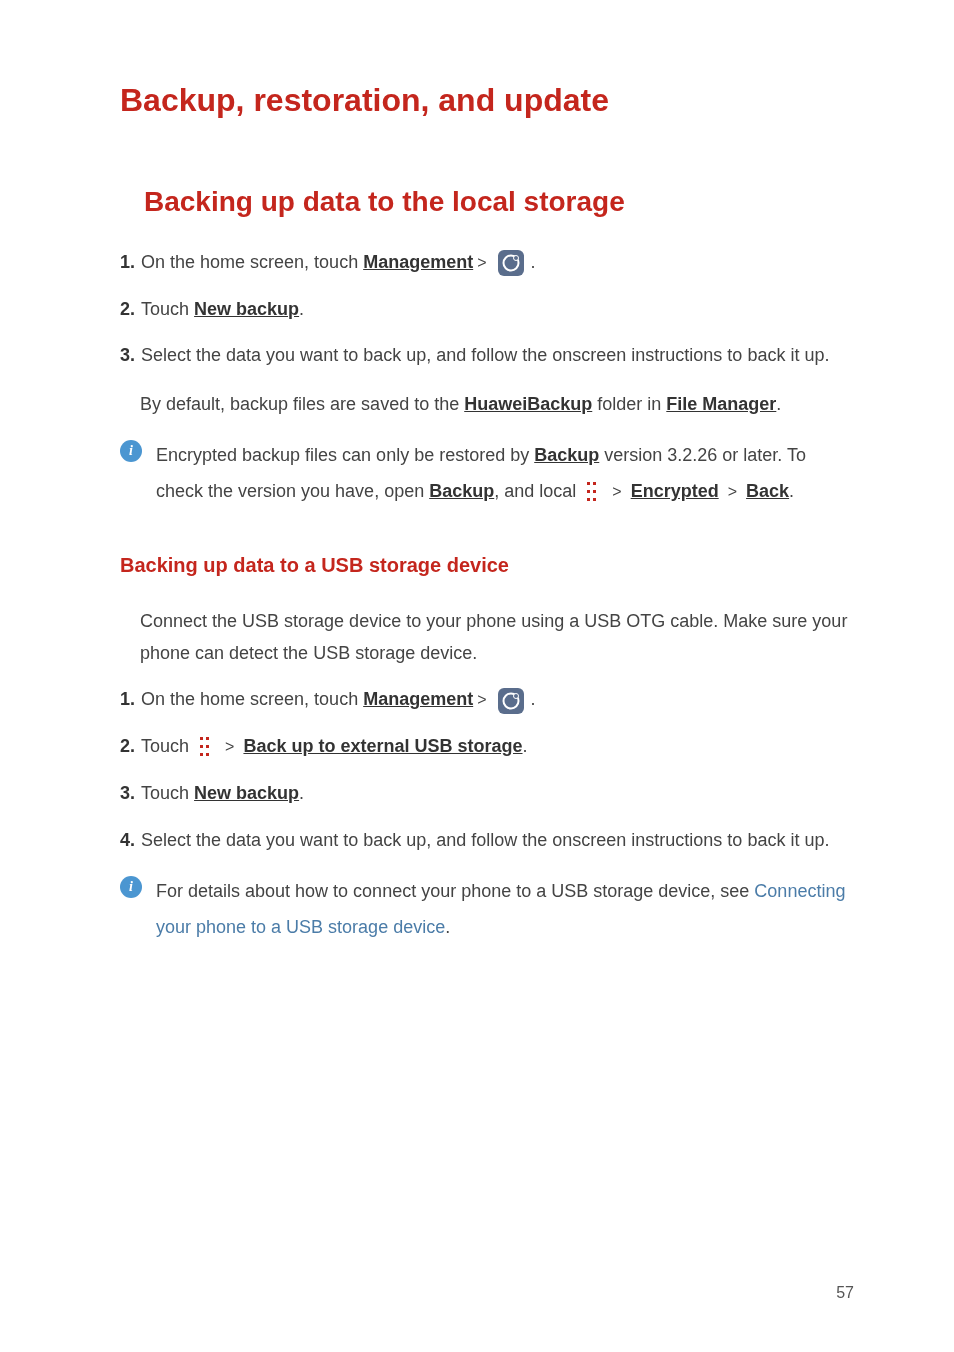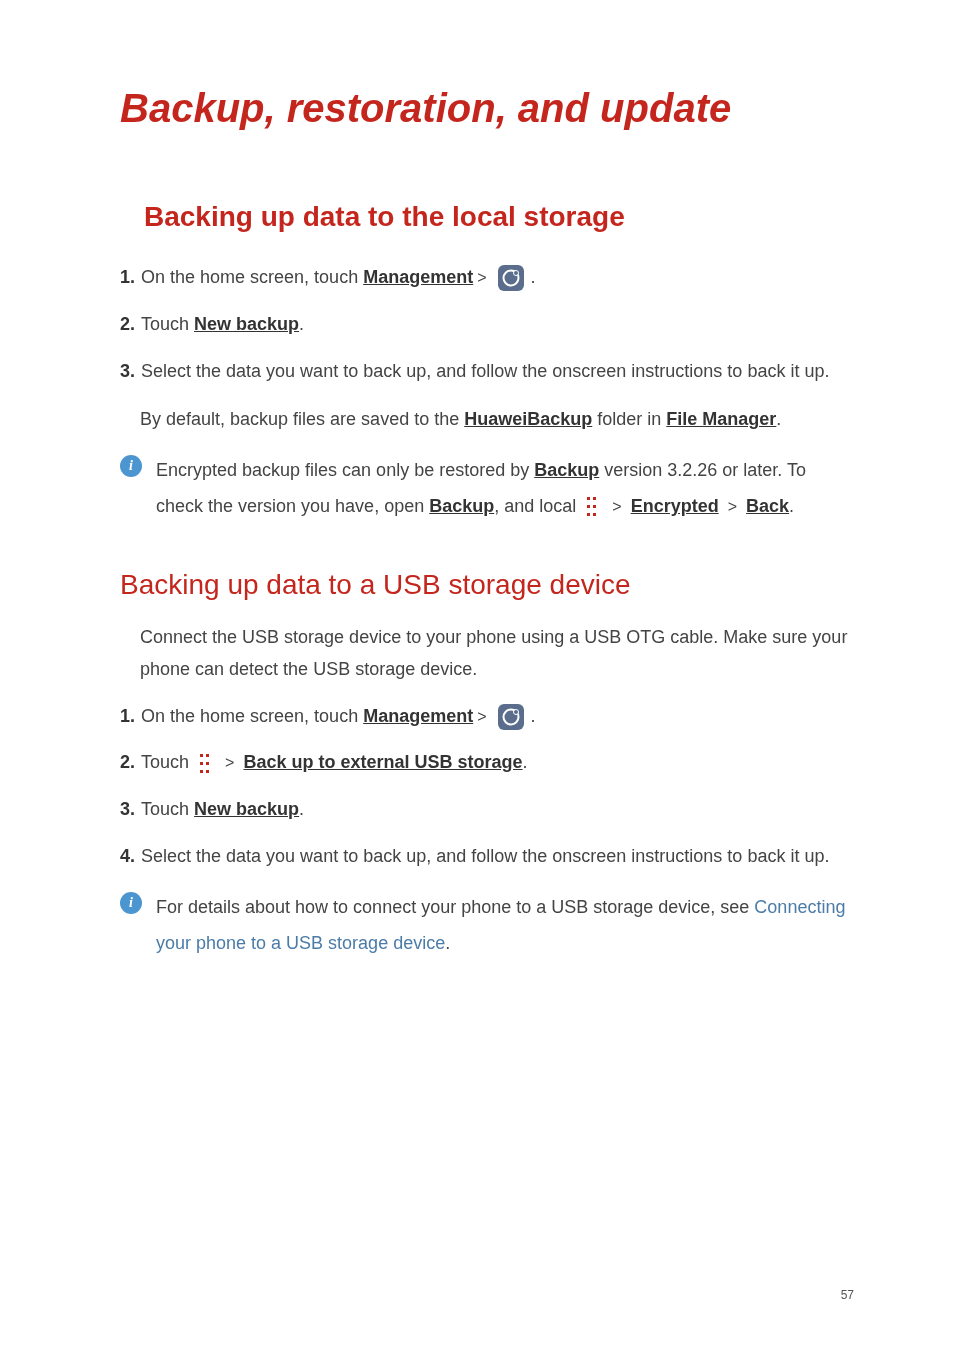--- a/index.html
+++ b/index.html
@@ -11,39 +11,38 @@
       width: 954px;
       height: 1352px;
       background: #ffffff;
       font-family: "Segoe UI", Arial, sans-serif;
       padding: 70px 100px 40px 120px;
       color: #444444;
       position: relative;
     }
     .main-title {
       color: #c4261d;
-      font-size: 40px;
+      font-size: 32px;
       font-weight: bold;
       line-height: 1.9;
       margin-bottom: 55px;
-      font-style: italic;
     }
     .section-title {
       color: #c4261d;
       font-size: 28px;
       font-weight: bold;
       margin-bottom: 30px;
       margin-left: 24px;
     }
     .section-title-2 {
       color: #c4261d;
-      font-size: 28px;
-      font-weight: normal;
+      font-size: 20px;
+      font-weight: bold;
       margin-top: 45px;
-      margin-bottom: 20px;
+      margin-bottom: 28px;
     }
     .step {
       font-size: 18px;
       line-height: 1.6;
       margin-bottom: 18px;
       display: flex;
       align-items: flex-start;
     }
     .step-num {
       font-weight: bold;
@@ -159,21 +158,21 @@
       margin: 0 4px;
       font-size: 16px;
     }
     .link {
       color: #4b7ca8;
     }
     .page-number {
       position: absolute;
       bottom: 50px;
       right: 100px;
-      font-size: 12px;
+      font-size: 16px;
       color: #555555;
     }
   </style>
 </head>
 <body>
 
 <h1 class="main-title">Backup, restoration, and update</h1>
 
 <h2 class="section-title">Backing up data to the local storage</h2>
 

